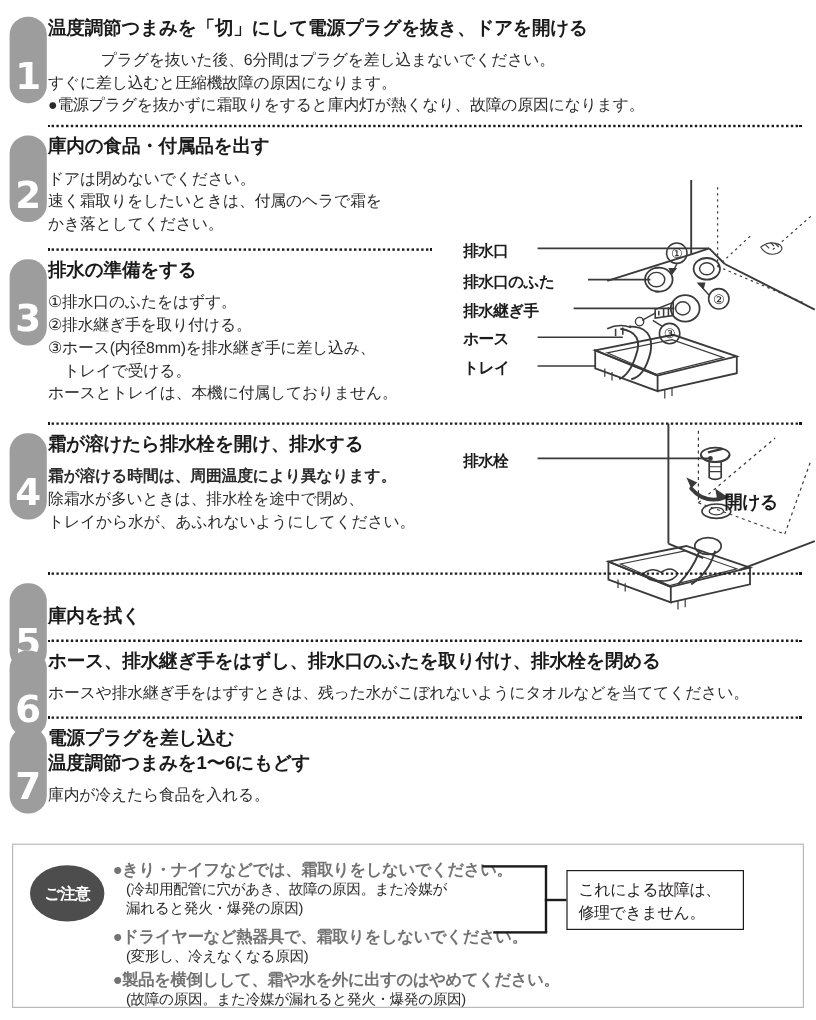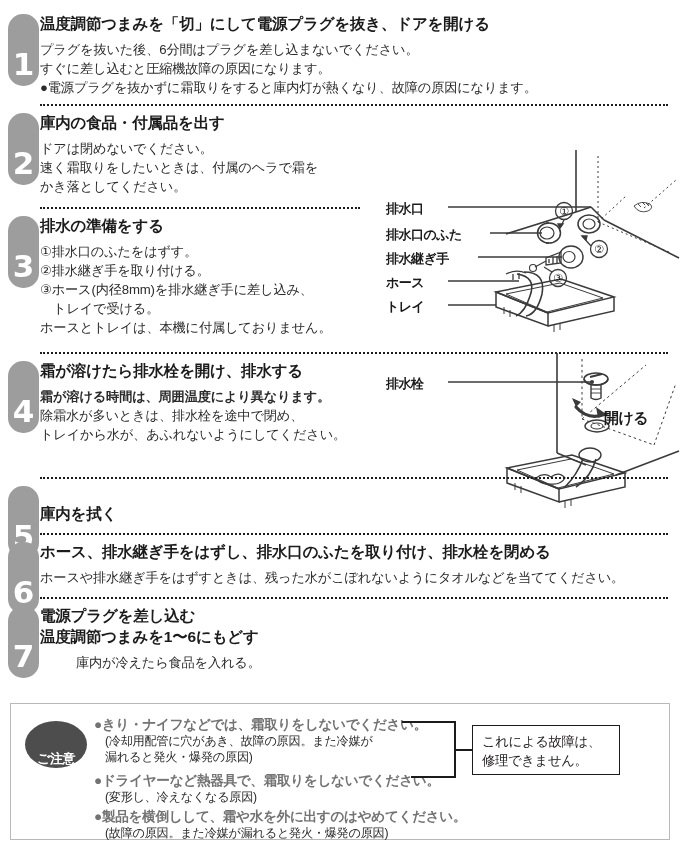--- a/index.html
+++ b/index.html
@@ -52,21 +52,21 @@
     border:1px solid #b9b9b9;
     background:#ffffff;
   }
   #caution-badge{
     position:absolute; left:14px; top:17px;
     width:62px; height:47px;
     border-radius:50%;
     background:#4d4d4d;
     color:#ffffff;
     font-size:13px; font-weight:700;
-    display:flex; align-items:flex-end; justify-content:center;
+    display:flex; align-items:center; justify-content:center;
     letter-spacing:-0.5px;
   }
   .c-item{ position:absolute; left:83px; }
   .c-main{ font-size:13.6px; font-weight:700; line-height:1.3; letter-spacing:-0.3px; color:#737373;}
   .c-sub{ font-size:12.2px; line-height:1.3; letter-spacing:-0.3px; color:#2b2b2b; padding-left:11px;}
 
   #callout{
     position:absolute; left:472px; top:725px;
     width:148px; height:50px;
     border:1.5px solid #1b1b1b;
@@ -89,21 +89,21 @@
 <body>
 
 <div id="page">
 
   <div class="step" style="top:14px;">
     <div class="badge">
       <span>1</span>
     </div>
     <div class="body">
       <div class="title">温度調節つまみを「切」にして電源プラグを抜き、ドアを開ける</div>
-      <div class="line" style="margin-top:5px;">プラグを抜いた後、6分間はプラグを差し込まないでください。</div>
+      <div class="line" style="margin-top:5px;padding-left:44px;">プラグを抜いた後、6分間はプラグを差し込まないでください。</div>
       <div class="line">すぐに差し込むと圧縮機故障の原因になります。</div>
       <div class="line">●電源プラグを抜かずに霜取りをすると庫内灯が熱くなり、故障の原因になります。</div>
     </div>
   </div>
   <div class="sep" style="top:104px; width:628px;"></div>
 
   <div class="step" style="top:113px;">
     <div class="badge">
       <span>2</span>
     </div>
@@ -297,21 +297,21 @@
   </div>
   <div class="sep" style="top:597px; width:628px;"></div>
 
   <div class="step" style="top:606px;">
     <div class="badge">
       <span>7</span>
     </div>
     <div class="body">
       <div class="title">電源プラグを差し込む</div>
       <div class="title">温度調節つまみを1〜6にもどす</div>
-      <div class="line" style="margin-top:5px;padding-left:36px;">庫内が冷えたら食品を入れる。</div>
+      <div class="line" style="margin-top:5px;">庫内が冷えたら食品を入れる。</div>
     </div>
   </div>
 
   <div id="caution">
     <div id="caution-badge">
       <span>ご注意</span>
     </div>
 
     <div class="c-item" style="top:12px;">
       <div class="c-main">●きり・ナイフなどでは、霜取りをしないでください。</div>

